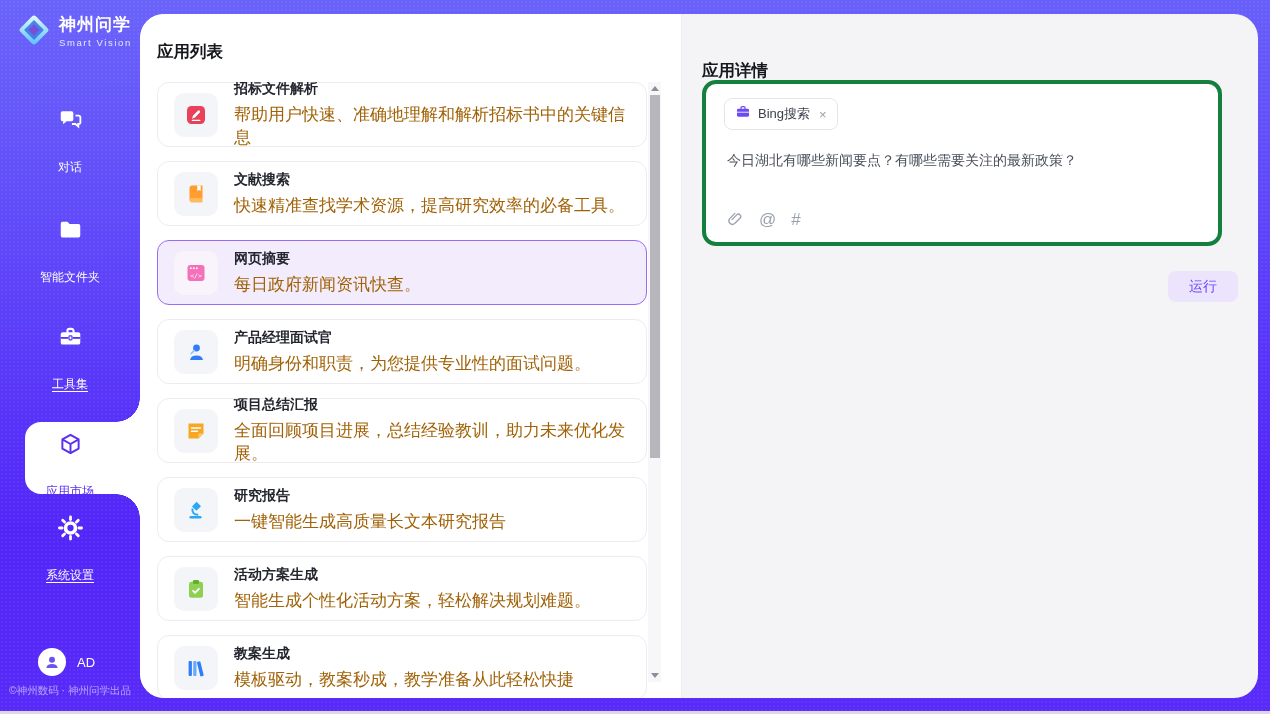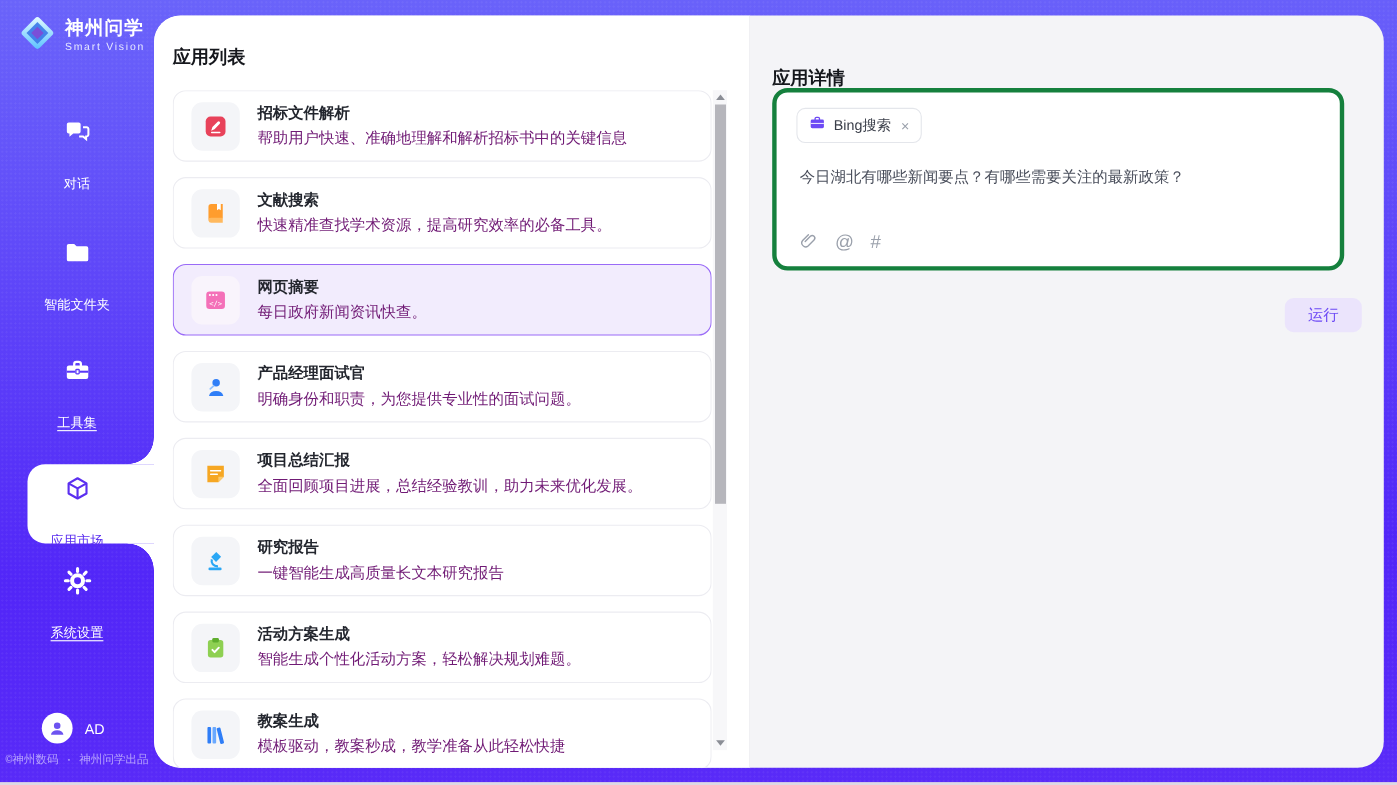--- a/index.html
+++ b/index.html
@@ -31,38 +31,38 @@
   .active-tab-bg{position:absolute;left:25px;width:115px;top:422px;height:72px;background:#fff;
     border-radius:16px 0 0 16px;}
   .active-tab-bg::before{content:"";position:absolute;right:0;top:-24px;width:24px;height:24px;
     background:radial-gradient(circle at 0 0, transparent 23.5px, #fff 24px);}
   .active-tab-bg::after{content:"";position:absolute;right:0;bottom:-24px;width:24px;height:24px;
     background:radial-gradient(circle at 0 100%, transparent 23.5px, #fff 24px);}
   .nav-item.active .label{color:#5b2ff0;}
   .user-row{position:absolute;left:38px;top:648px;display:flex;align-items:center;gap:11px;cursor:pointer;}
   .avatar{width:28px;height:28px;border-radius:50%;background:#fff;display:flex;align-items:center;justify-content:center;}
   .user-name{color:#fff;font-size:13px;}
-  .copyright{position:absolute;left:0;width:140px;text-align:center;top:684px;font-size:10.5px;color:rgba(255,255,255,0.55);font-family:Liberation Mono, monospace;}
+  .copyright{position:absolute;left:0;width:140px;text-align:center;top:684px;font-size:10.5px;color:rgba(255,255,255,0.55);}
 
   
   .content{position:absolute;left:140px;top:14px;width:1118px;height:684px;background:#f4f4f7;
     border-radius:24px;overflow:hidden;z-index:3;}
   .list-panel{position:absolute;left:0;top:0;width:542px;height:684px;background:#fff;
     border-radius:24px 0 0 24px;border-right:1px solid #ededf1;}
   .panel-title{font-size:16.5px;font-weight:bold;color:#15171c;}
   .list-title{position:absolute;left:17px;top:27px;text-align:right;}
   .list-viewport{position:absolute;left:17px;top:68px;width:490px;height:616px;overflow:hidden;}
   .app-card{height:65px;border:1px solid #ececf1;border-radius:12px;margin-bottom:14px;display:flex;
     align-items:center;padding:0 16px;background:#fff;cursor:pointer;}
   .app-card.selected{background:var(--selected-bg);border-color:var(--selected-border);}
   .tile{width:44px;height:44px;border-radius:10px;background:#f4f5f8;display:flex;align-items:center;
     justify-content:center;margin-right:16px;flex:none;}
   .app-card.selected .tile{background:#f9f4fc;}
   .app-name{font-size:14px;font-weight:bold;color:#23262e;}
-  .app-desc{font-size:14px;color:#701a75;margin-top:5px;}
+  .app-desc{font-size:17px;color:#a16207;margin-top:5px;}
 
   
   .scrollbar{position:absolute;right:20px;top:68px;width:13px;height:600px;background:#f7f7f9;}
   .sb-arrow-up,.sb-arrow-down{position:absolute;left:50%;transform:translateX(-50%);width:0;height:0;
     border-left:4px solid transparent;border-right:4px solid transparent;cursor:pointer;}
   .sb-arrow-up{top:4px;border-bottom:5px solid #8b8e96;}
   .sb-arrow-down{bottom:4px;border-top:5px solid #8b8e96;}
   .sb-thumb{position:absolute;top:13px;left:1.5px;width:10px;height:363px;background:#b6b6bc;cursor:grab;}
 
   

